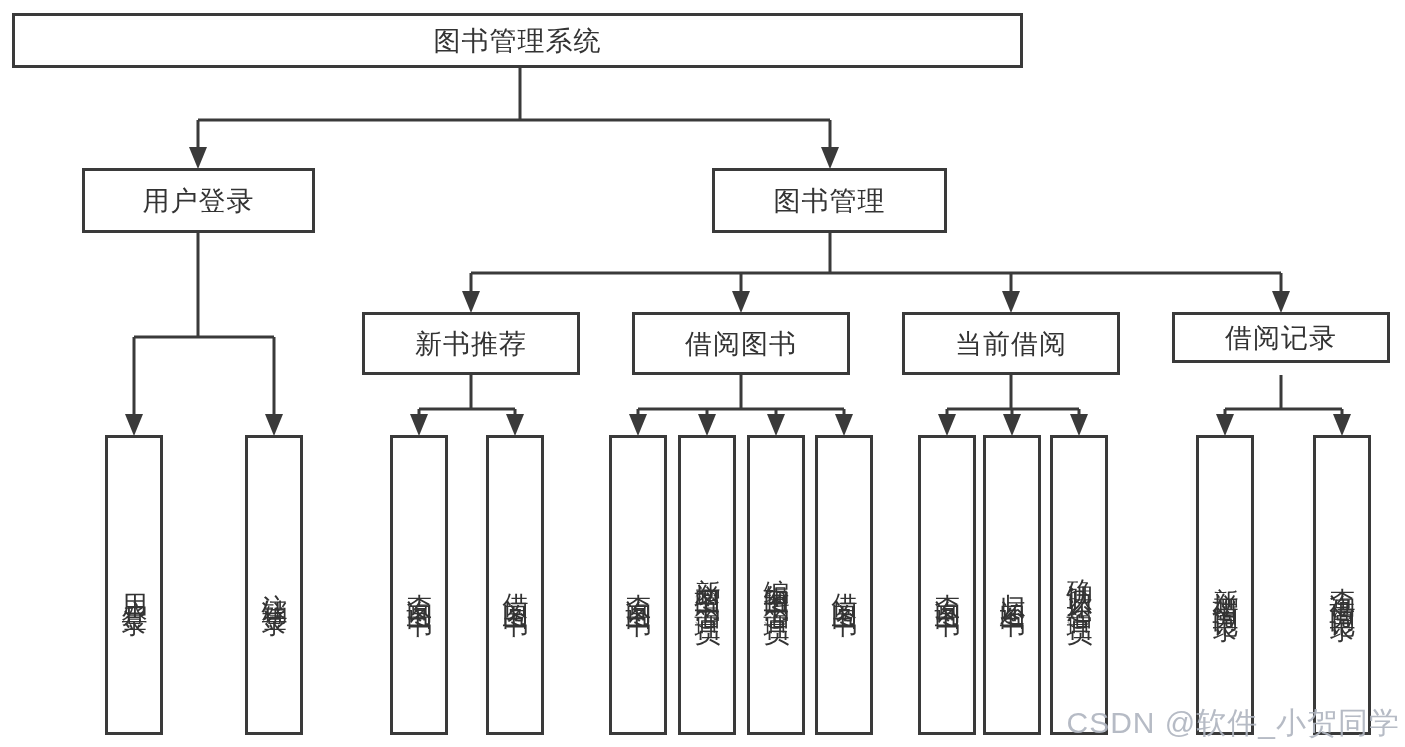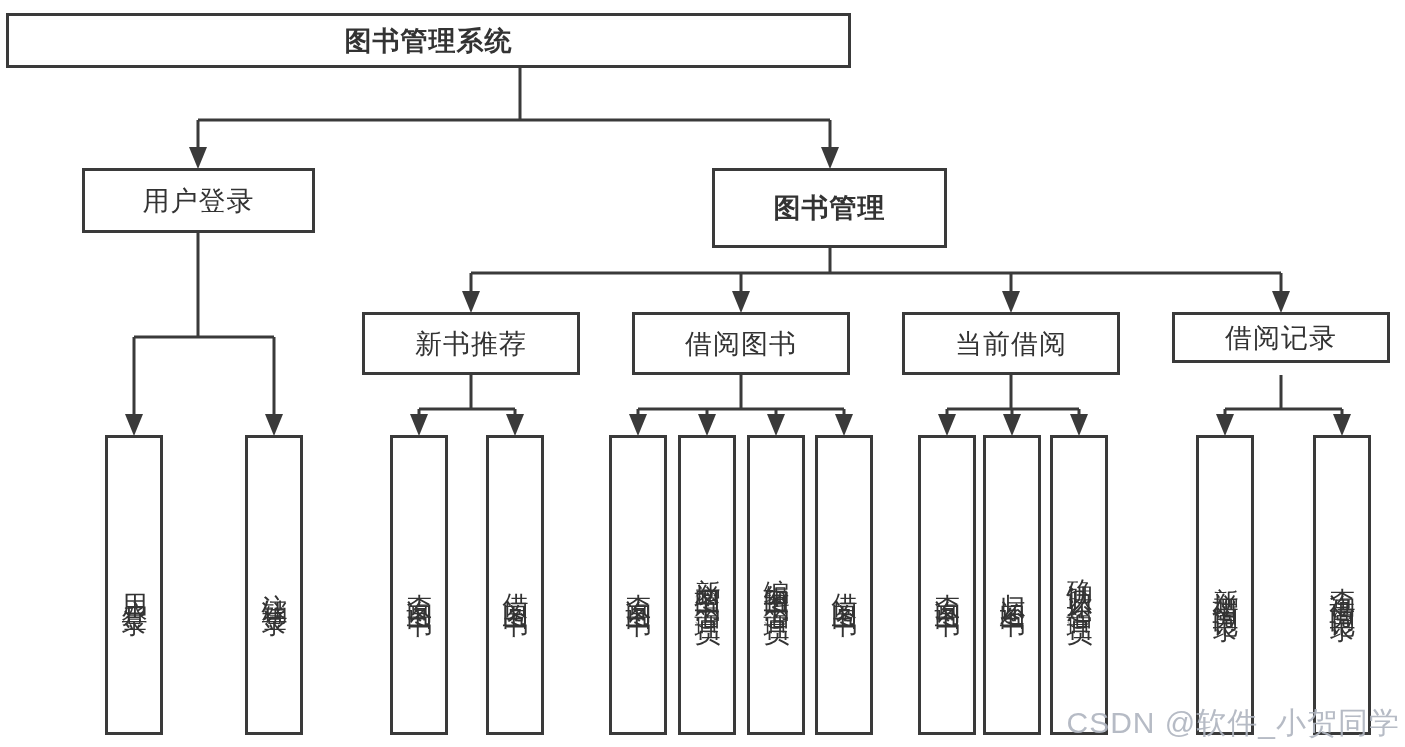--- a/index.html
+++ b/index.html
@@ -23,23 +23,23 @@
   .leaf{top:435px;width:58px;height:300px;}
   .vlabel{
     writing-mode:vertical-rl;
     text-orientation:mixed;
     font-size:26px;
     letter-spacing:6px;
     line-height:1.15;
     white-space:nowrap;
   }
   
-  .b-root {left:6px;  top:13px;  width:845px; height:55px;font-weight:bold;}
+  .b-root {left:12px;  top:13px;  width:1011px; height:55px;}
   .b-login{left:82px;  top:168px; width:233px;  height:65px;}
-  .b-mgmt {left:712px; top:168px; width:235px;  height:80px;font-weight:bold;}
+  .b-mgmt {left:712px; top:168px; width:235px;  height:65px;}
   .b-nb   {left:362px; top:312px; width:218px;  height:63px;}
   .b-bb   {left:632px; top:312px; width:218px;  height:63px;}
   .b-cb   {left:902px; top:312px; width:218px;  height:63px;}
   .b-br   {left:1172px;top:312px; width:218px;  height:51px;}
   .l-1 {left:105px;}
   .l-2 {left:245px;}
   .l-3 {left:390px;}
   .l-4 {left:486px;}
   .l-5 {left:609px;}
   .l-6 {left:678px;}

